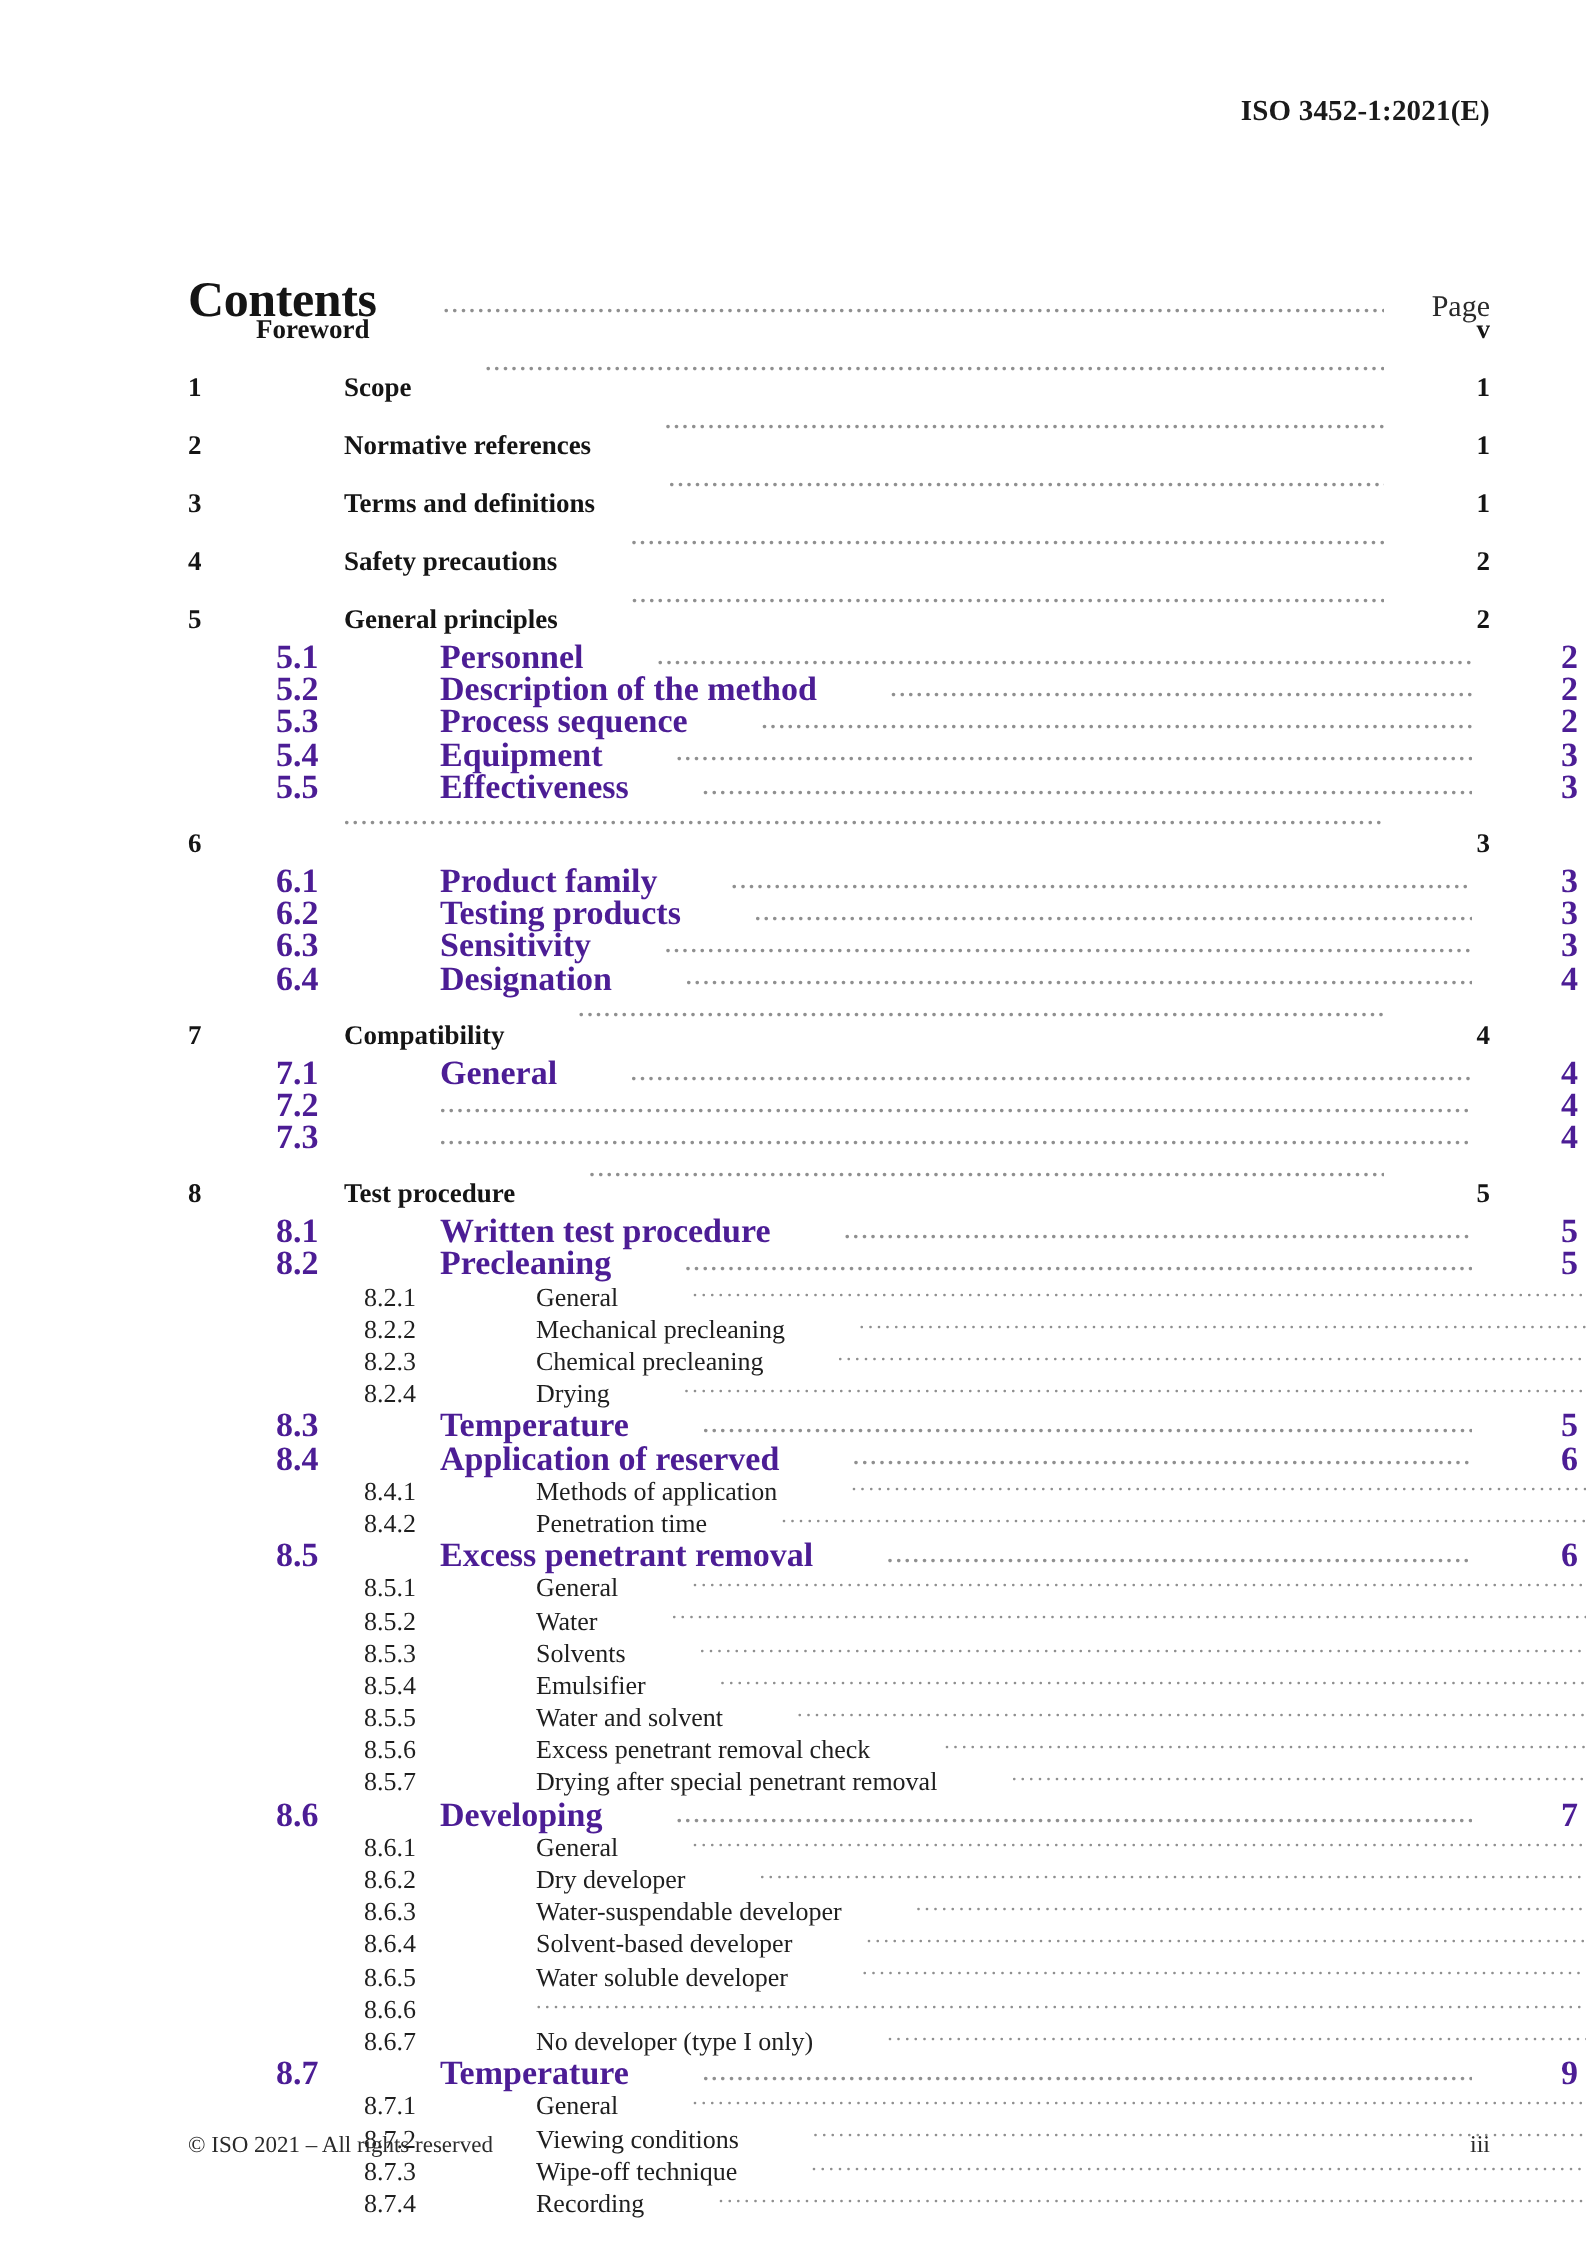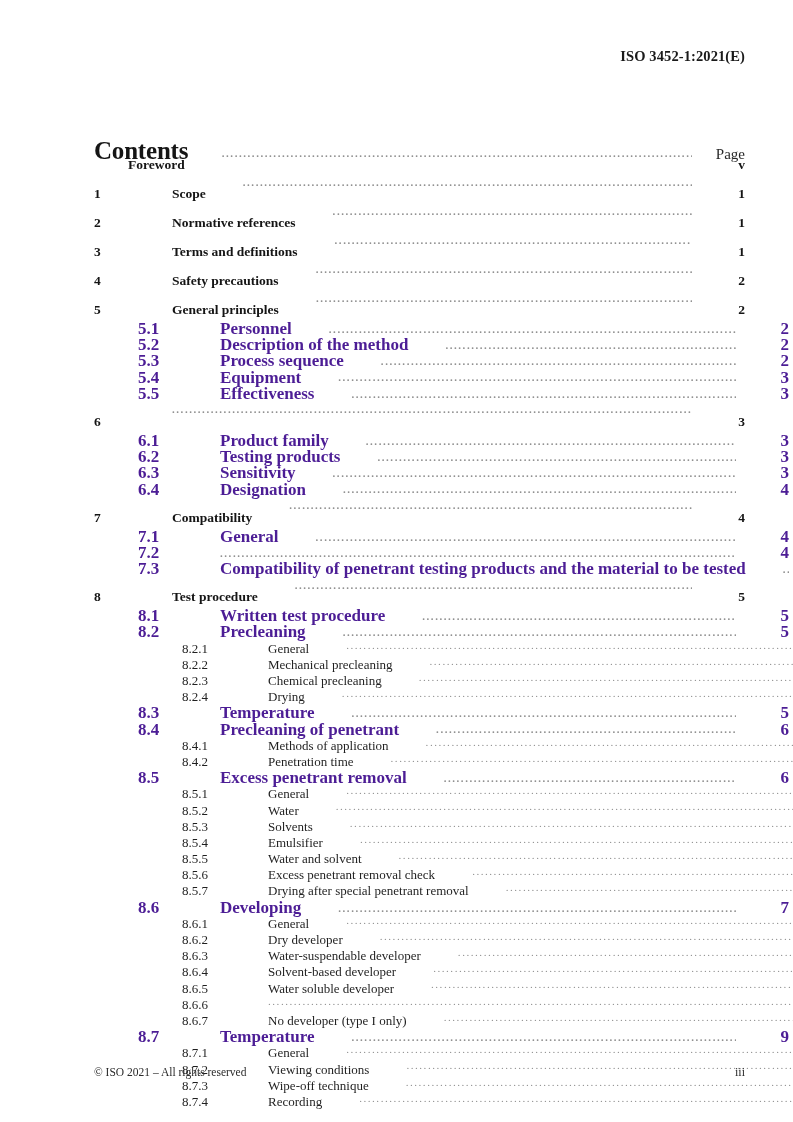--- a/index.html
+++ b/index.html
@@ -300,21 +300,20 @@
         <span class="toc-dots"></span>
         <span class="toc-page">4</span>
       </div>
       <div class="toc-row lv2">
         <span class="toc-num">7.2</span>
         <span class="toc-dots"></span>
         <span class="toc-page">4</span>
       </div>
       <div class="toc-row lv2">
         <span class="toc-num">7.3</span>
-        <span class="toc-label">Compatibility of penetrant testing products and the material to be tested</span>
         <span class="toc-dots"></span>
         <span class="toc-page">4</span>
       </div>
       <div class="toc-row lv1">
         <span class="toc-num">8</span>
         <span class="toc-label">Test procedure</span>
         <span class="toc-dots"></span>
         <span class="toc-page">5</span>
       </div>
       <div class="toc-row lv2">
@@ -350,21 +349,21 @@
         <span class="toc-dots"></span>
       </div>
       <div class="toc-row lv2">
         <span class="toc-num">8.3</span>
         <span class="toc-label">Temperature</span>
         <span class="toc-dots"></span>
         <span class="toc-page">5</span>
       </div>
       <div class="toc-row lv2">
         <span class="toc-num">8.4</span>
-        <span class="toc-label">Precleaning of penetrant</span>
+        <span class="toc-label">Application of reserved</span>
         <span class="toc-dots"></span>
         <span class="toc-page">6</span>
       </div>
       <div class="toc-row lv3">
         <span class="toc-num">8.4.1</span>
         <span class="toc-label">Methods of application</span>
         <span class="toc-dots"></span>
       </div>
       <div class="toc-row lv3">
         <span class="toc-num">8.4.2</span>

